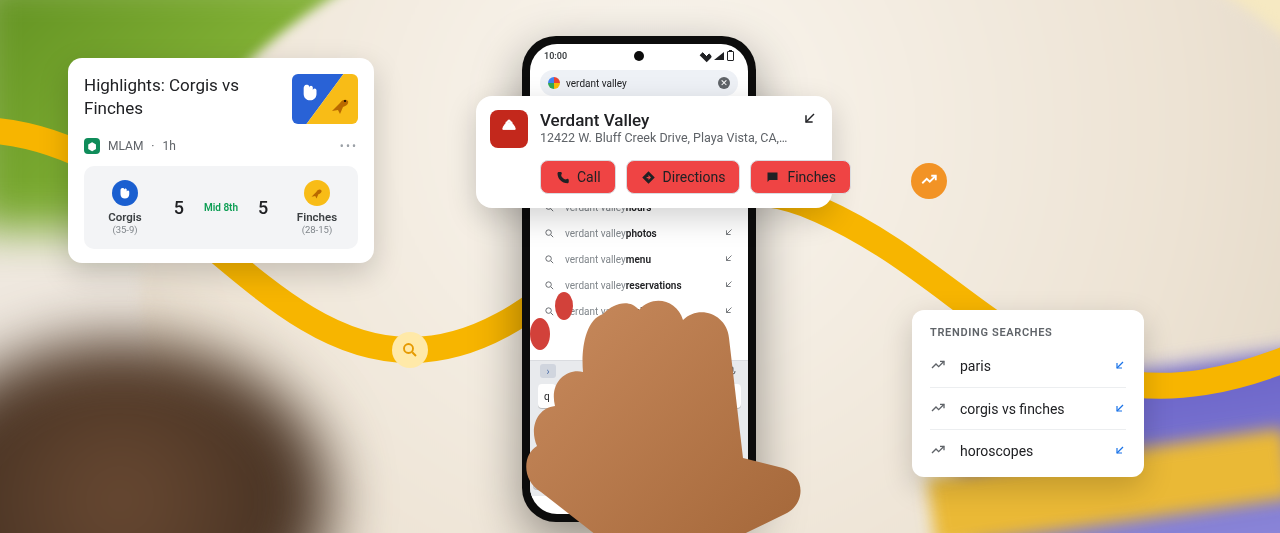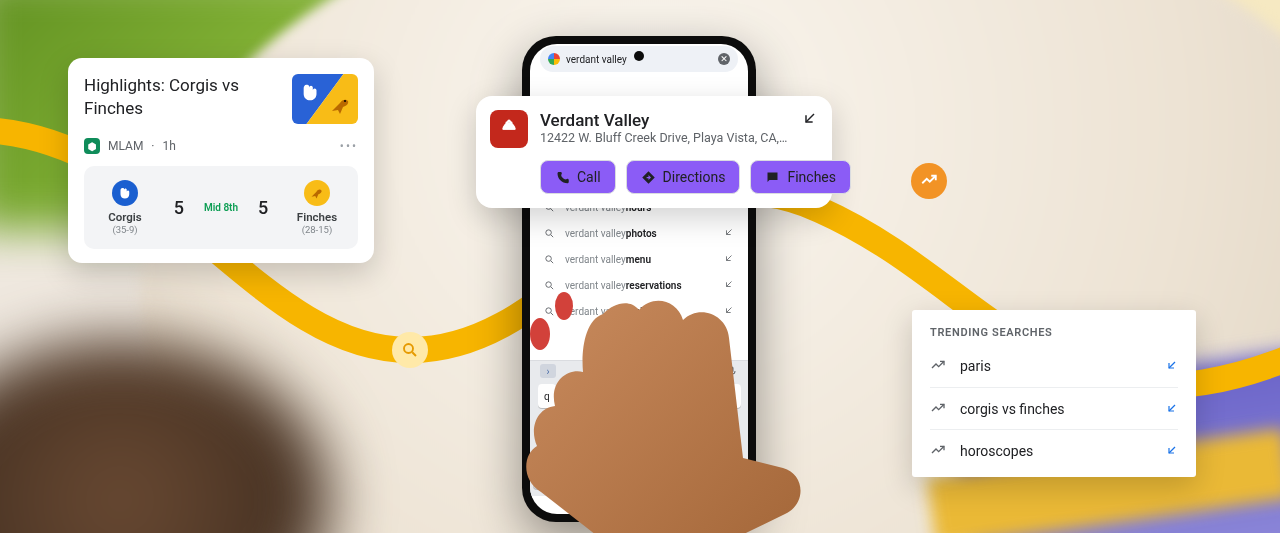--- a/index.html
+++ b/index.html
@@ -81,24 +81,24 @@
   
   .place{left:476px;top:96px;width:356px;padding:14px 14px 14px;border-radius:16px}
   .place-row{display:flex;gap:12px}
   .place-icon{width:38px;height:38px;border-radius:8px;background:#c3281c;display:flex;align-items:center;justify-content:center;flex-shrink:0}
   .place-info{flex:1;min-width:0}
   .place-name{font-size:17px;font-weight:500;color:#202124}
   .place-addr{font-size:12.5px;color:#5f6368;white-space:nowrap;overflow:hidden;text-overflow:ellipsis}
   .place-nw{flex-shrink:0}
   .place-nw svg{width:16px;height:16px;stroke:#202124}
   .place-actions{display:flex;gap:10px;margin-top:12px;margin-left:50px}
-  .chip{display:flex;align-items:center;gap:7px;height:34px;padding:0 14px;border:1px solid #dadce0;border-radius:8px;font-size:14px;color:#202124;background:#8b5cf6;cursor:pointer}
+  .chip{display:flex;align-items:center;gap:7px;height:34px;padding:0 14px;border:1px solid #dadce0;border-radius:8px;font-size:14px;color:#202124;background:#ef4444;cursor:pointer}
   .chip svg{width:15px;height:15px;fill:#202124}
   
-  .trend{left:912px;top:310px;width:284px;border-radius:3px;padding:16px 18px 6px}
+  .trend{left:912px;top:310px;width:232px;border-radius:12px;padding:16px 18px 6px}
   .trend-title{font-size:11px;letter-spacing:.06em;color:#5f6368;font-weight:600;margin-bottom:6px}
   .trend-item{display:flex;align-items:center;height:42px;font-size:14px;color:#202124}
   .trend-item+.trend-item{border-top:1px solid #eceef0}
   .tr-ic{width:16px;height:16px;stroke:#5f6368;margin-right:14px}
   .tr-nw{margin-left:auto}
   .tr-nw svg{width:12px;height:12px;stroke:#1a73e8}
 </style>
 </head>
 <body>
 
@@ -170,20 +170,28 @@
         </div>
         <span class="team-name">Finches</span>
         <span class="team-rec">(28-15)</span>
       </div>
     </div>
   </div>
 
   <div class="phone">
     <div class="phone-screen">
       <div class="notch"></div>
+      <div class="statusbar">
+        <span>10:00</span>
+        <span class="sb-icons">
+          <span class="wficon"></span>
+          <span class="tri"></span>
+          <span class="batt"></span>
+        </span>
+      </div>
       <div class="searchbar">
         <span class="g-dot"></span>
         <input class="search-in" value="verdant valley" style="">
         <span class="clear-dot">✕</span>
       </div>
 
       <div class="suggestions" id="sug-host">
           <div class="sug">
             <svg class="mag" viewBox="0 0 24 24" fill="none" stroke-width="2">
               <circle cx="10" cy="10" r="6"></circle>

